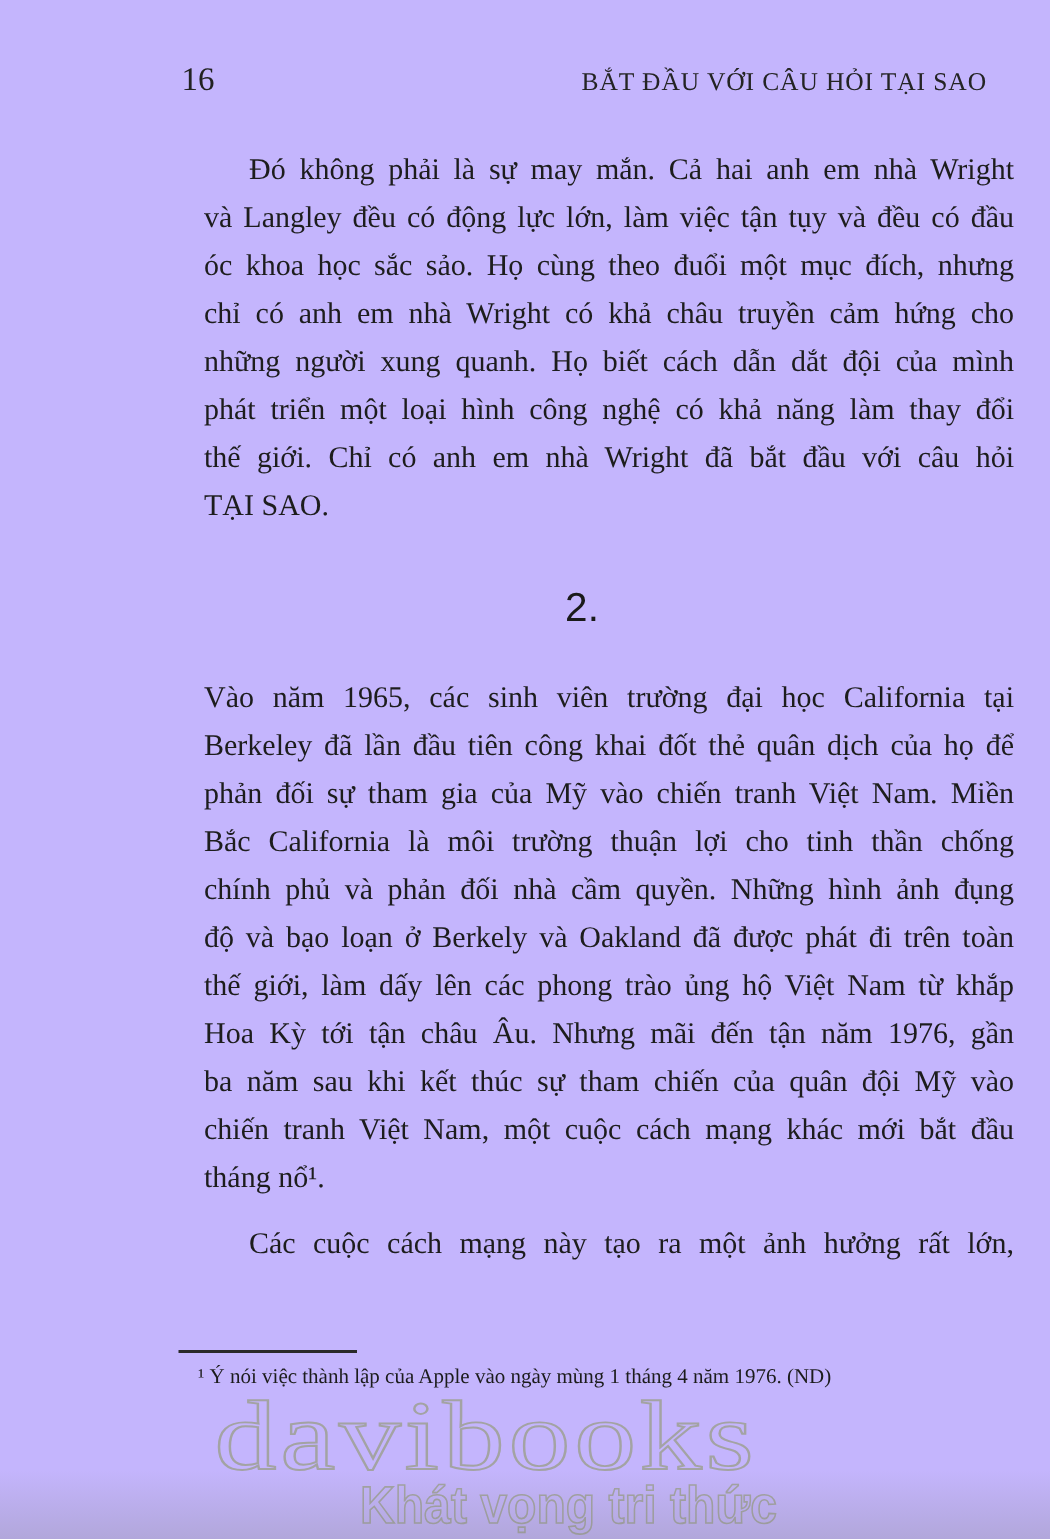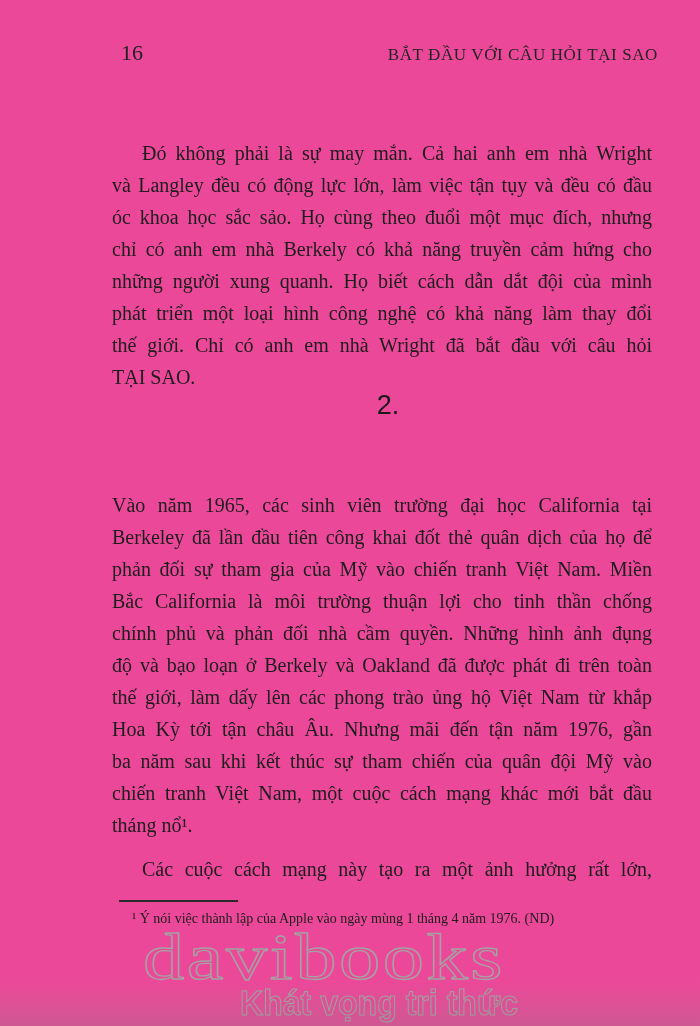--- a/index.html
+++ b/index.html
@@ -1,21 +1,21 @@
 <!DOCTYPE html>
 <html><head>
 <meta charset="utf-8">
 <style>
   html, body { margin: 0; padding: 0; background: #e9e9e9; }
   .page {
     position: relative;
     width: 700px;
     height: 1026px;
     margin: 0 auto;
-    background: #ec4899;
+    background: #c4b5fd;
     overflow: hidden;
     font-family: "Liberation Serif", "DejaVu Serif", serif;
     color: #1d1d1d;
   }
   .page-number {
     position: absolute;
     left: 121px; top: 40px;
     font-size: 22px;
     color: #222;
   }
@@ -24,23 +24,22 @@
     left: 118px; top: 45px;
     width: 540px;
     text-align: right;
     font-size: 17px;
     letter-spacing: 0.6px;
     color: #242424;
     white-space: nowrap;
   }
   .para {
     position: absolute;
-    left: 112px;
+    left: 136px;
     width: 540px;
-    margin-top: 40px;
   }
   .line {
     height: 32px;
     line-height: 32px;
     font-size: 20px;
     text-align: justify;
     text-align-last: justify;
     white-space: normal;
     overflow: hidden;
     color: #1d1d1d;
@@ -103,21 +102,21 @@
 <div class="page">
 
   <div class="page-number">16</div>
 
   <div class="running-title">BẮT ĐẦU VỚI CÂU HỎI TẠI SAO</div>
 
   <div class="para p1">
       <div class="line indent">Đó không phải là sự may mắn. Cả hai anh em nhà Wright</div>
       <div class="line">và Langley đều có động lực lớn, làm việc tận tụy và đều có đầu</div>
       <div class="line">óc khoa học sắc sảo. Họ cùng theo đuổi một mục đích, nhưng</div>
-      <div class="line">chỉ có anh em nhà Berkely có khả năng truyền cảm hứng cho</div>
+      <div class="line">chỉ có anh em nhà Wright có khả châu truyền cảm hứng cho</div>
       <div class="line">những người xung quanh. Họ biết cách dẫn dắt đội của mình</div>
       <div class="line">phát triển một loại hình công nghệ có khả năng làm thay đổi</div>
       <div class="line">thế giới. Chỉ có anh em nhà Wright đã bắt đầu với câu hỏi</div>
       <div class="line no-stretch">TẠI SAO.</div>
     </div>
 
   <div class="section-number">2.</div>
 
   <div class="para p2">
       <div class="line">Vào năm 1965, các sinh viên trường đại học California tại</div>

